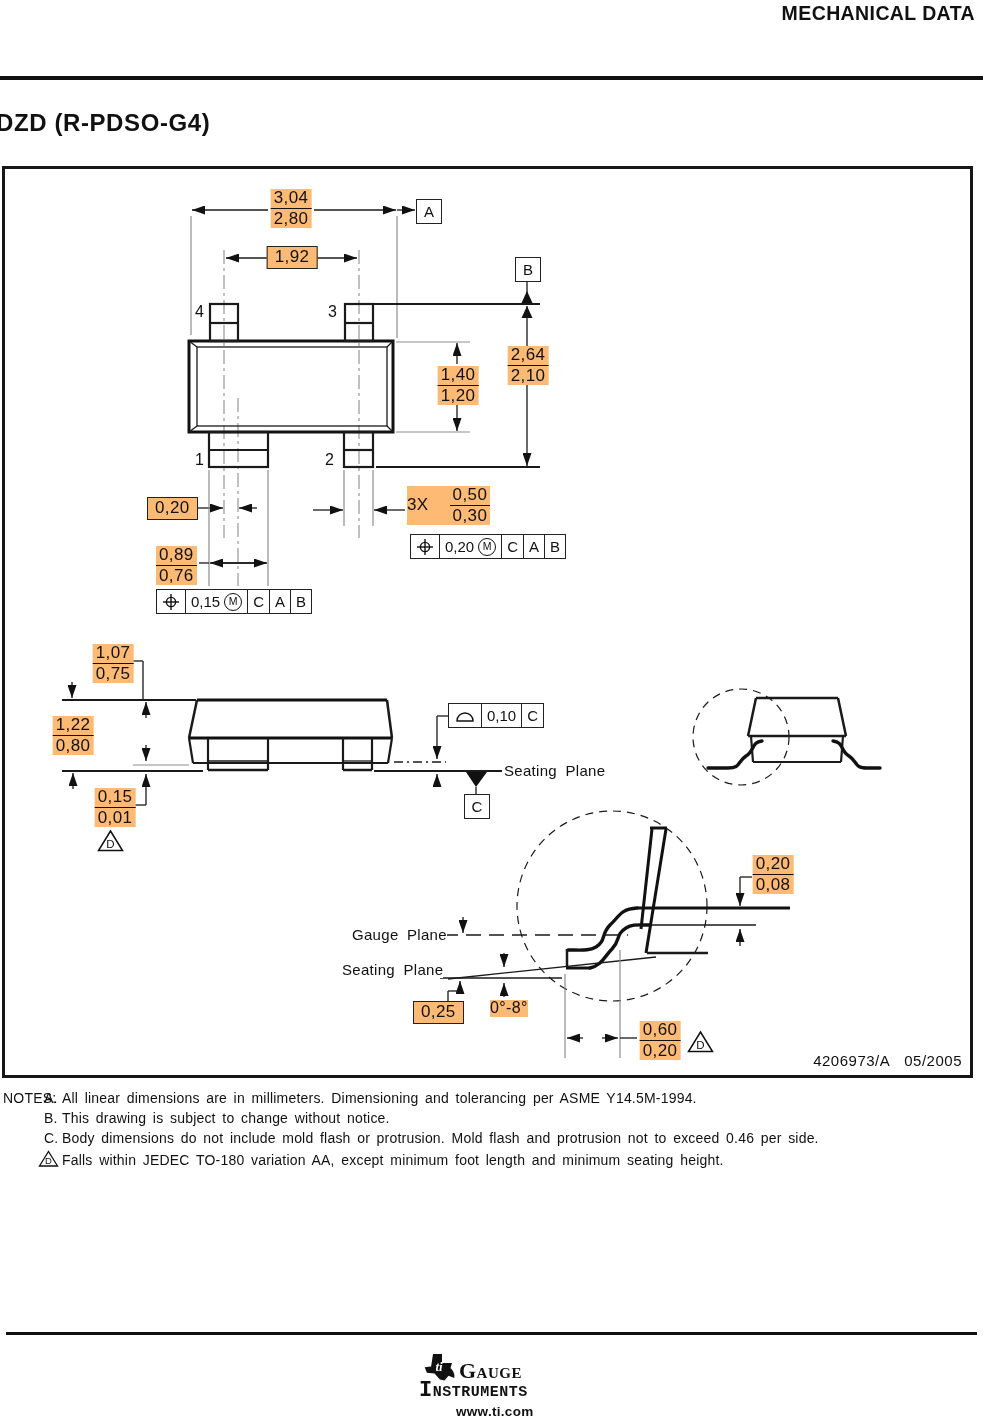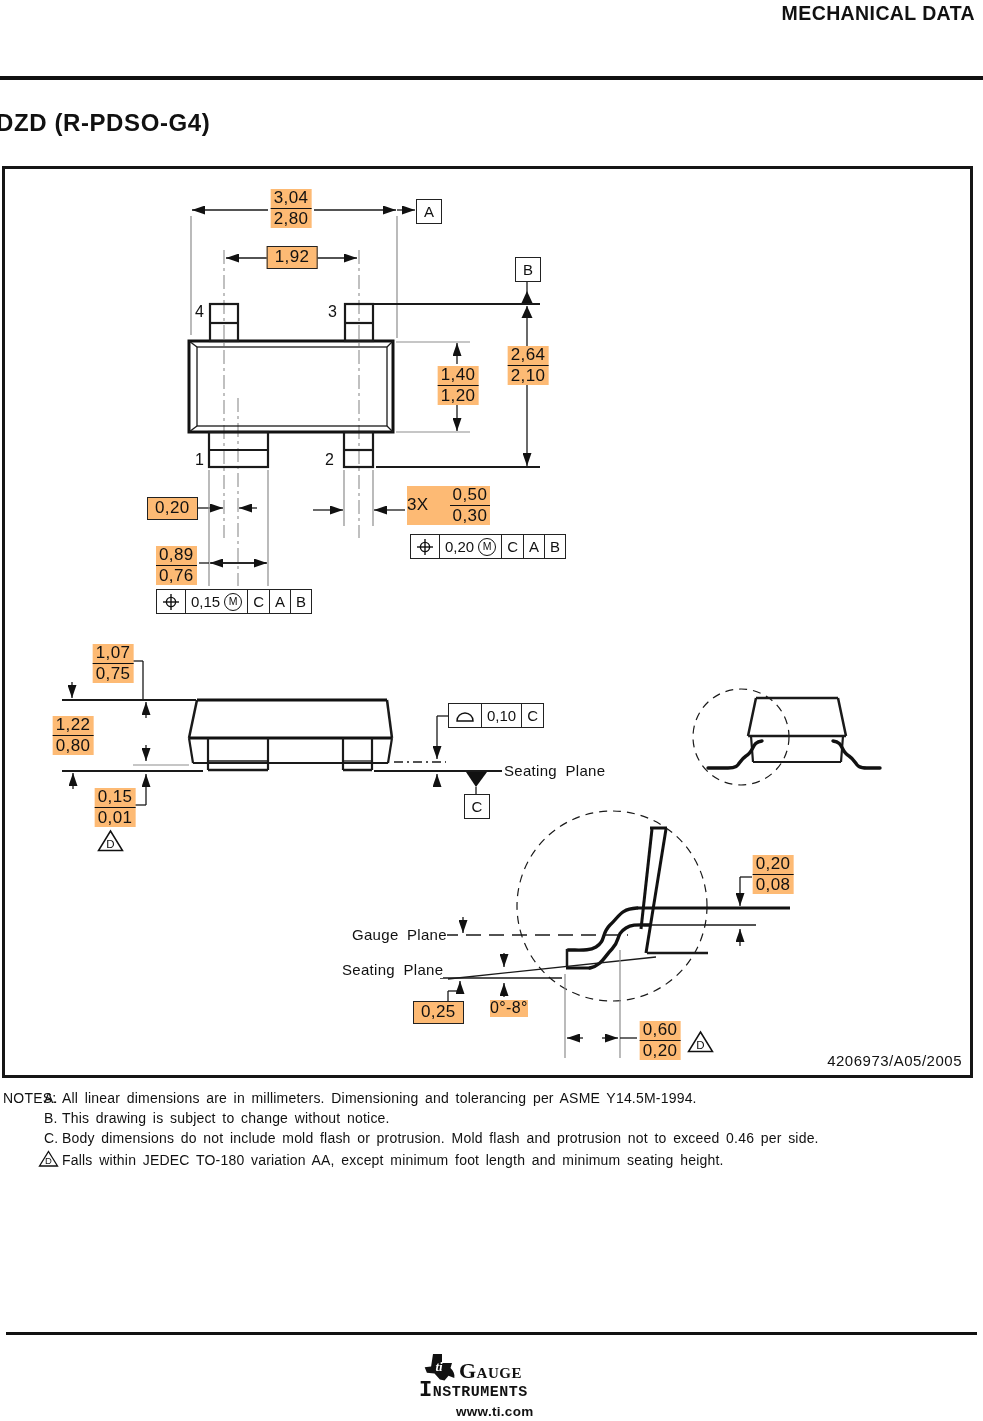--- a/index.html
+++ b/index.html
@@ -39,21 +39,21 @@
   .mcirc{width:16px;height:16px;border:1.1px solid #111;border-radius:50%;
          display:inline-flex;align-items:center;justify-content:center;font-size:10.5px;line-height:1}
   .plane-lbl{position:absolute;background:#fff;font-size:15px;letter-spacing:.3px;word-spacing:4px;white-space:nowrap}
   .pinlbl{position:absolute;font-size:16px}
 
   .hdr-doc{position:absolute;top:2px;right:8px;font-size:19.5px;font-weight:700;letter-spacing:.4px}
   .rule1{position:absolute;left:0;top:76px;width:983px;height:4px;background:#111}
   .title-code{position:absolute;left:-4px;top:109px;font-size:24px;font-weight:600;letter-spacing:.6px}
   .title-fam{position:absolute;right:5px;top:109px;font-size:24px;font-weight:600;letter-spacing:.6px;word-spacing:6px}
   .frame{position:absolute;left:2px;top:166px;width:965px;height:906px;border:3px solid #161616}
-  .docnum{position:absolute;right:21px;top:1052px;font-size:15px;letter-spacing:.5px;display:flex;}
+  .docnum{position:absolute;right:21px;top:1052px;font-size:15px;letter-spacing:.5px;display:flex;gap:14px}
 
   .notes{position:absolute;left:0;top:0;width:983px;font-size:14px;letter-spacing:.2px;word-spacing:2.5px}
   .noteslbl{position:absolute;left:3px;top:1090px}
   .nkey{position:absolute;left:44px}
   .ntxt{position:absolute;left:62px;white-space:nowrap}
 
   .rule2{position:absolute;left:6px;top:1332px;width:971px;height:3px;background:#111}
   .ti-texas{position:absolute;left:459px;top:1360px;font-family:"Liberation Serif",serif;
             font-variant:small-caps;font-weight:700;font-size:22px;letter-spacing:.5px;line-height:1}
   .ti-instr{position:absolute;left:419px;top:1380px;font-family:Liberation Mono, monospace;

